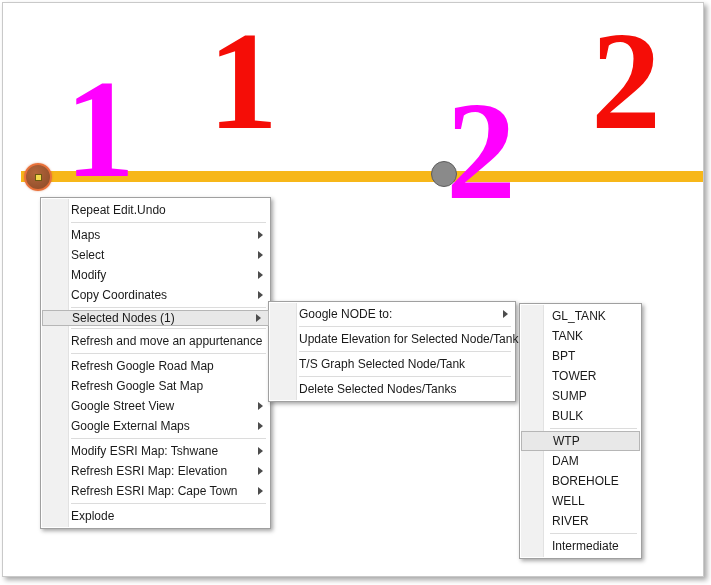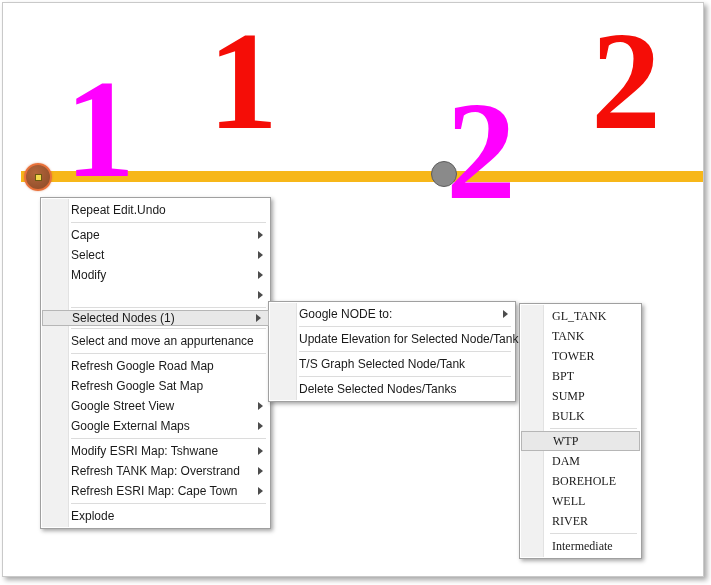--- a/index.html
+++ b/index.html
@@ -133,21 +133,21 @@
   }
   .separator {
     height: 1px;
     margin: 2px 4px 2px 30px;
     background: #dcdcdc;
   }
 
   
   #menu-main     { left: 37px;  top: 194px; width: 231px; }
   #menu-node     { left: 265px; top: 298px; width: 248px; }
-  #menu-convert  { left: 516px; top: 300px; width: 123px; font-family: Liberation Serif, serif; }
+  #menu-convert  { left: 516px; top: 300px; width: 123px; }
 
   #menu-convert .menu-item { height: 20px; line-height: 20px; padding-left: 32px; }
   #menu-convert::before { width: 22px; }
   #menu-convert .separator { margin-left: 30px; }
   #menu-convert .menu-item.highlighted { padding-left: 31px; }
 </style>
 </head>
 <body>
 
 <div id="app-window">
@@ -168,42 +168,43 @@
     <div class="map-label" id="label-link-2" style="color: rgb(245, 13, 7);">2</div>
   </div>
 
   <div class="menu" id="menu-main">
     <ul class="menu-list" id="menu-main-list">
         <li class="menu-item">
           <span class="label">Repeat Edit.Undo</span>
         </li>
         <li class="separator"></li>
         <li class="menu-item">
-          <span class="label">Cape</span>
+          <span class="label">Maps</span>
           <span class="arrow"></span>
         </li>
         <li class="menu-item">
           <span class="label">Select</span>
           <span class="arrow"></span>
         </li>
         <li class="menu-item">
           <span class="label">Modify</span>
           <span class="arrow"></span>
         </li>
         <li class="menu-item">
+          <span class="label">Copy Coordinates</span>
           <span class="arrow"></span>
         </li>
         <li class="separator"></li>
         <li class="menu-item highlighted">
           <span class="label">Selected Nodes (1)</span>
           <span class="arrow"></span>
         </li>
         <li class="separator"></li>
         <li class="menu-item">
-          <span class="label">Select and move an appurtenance</span>
+          <span class="label">Refresh and move an appurtenance</span>
         </li>
         <li class="separator"></li>
         <li class="menu-item">
           <span class="label">Refresh Google Road Map</span>
         </li>
         <li class="menu-item">
           <span class="label">Refresh Google Sat Map</span>
         </li>
         <li class="menu-item">
           <span class="label">Google Street View</span>
@@ -212,21 +213,21 @@
         <li class="menu-item">
           <span class="label">Google External Maps</span>
           <span class="arrow"></span>
         </li>
         <li class="separator"></li>
         <li class="menu-item">
           <span class="label">Modify ESRI Map: Tshwane</span>
           <span class="arrow"></span>
         </li>
         <li class="menu-item">
-          <span class="label">Refresh TANK Map: Overstrand</span>
+          <span class="label">Refresh ESRI Map: Elevation</span>
           <span class="arrow"></span>
         </li>
         <li class="menu-item">
           <span class="label">Refresh ESRI Map: Cape Town</span>
           <span class="arrow"></span>
         </li>
         <li class="separator"></li>
         <li class="menu-item">
           <span class="label">Explode</span>
         </li>
@@ -256,24 +257,24 @@
 
   <div class="menu" id="menu-convert">
     <ul class="menu-list" id="menu-convert-list">
         <li class="menu-item">
           <span class="label">GL_TANK</span>
         </li>
         <li class="menu-item">
           <span class="label">TANK</span>
         </li>
         <li class="menu-item">
+          <span class="label">BPT</span>
+        </li>
+        <li class="menu-item">
           <span class="label">TOWER</span>
-        </li>
-        <li class="menu-item">
-          <span class="label">BPT</span>
         </li>
         <li class="menu-item">
           <span class="label">SUMP</span>
         </li>
         <li class="menu-item">
           <span class="label">BULK</span>
         </li>
         <li class="separator"></li>
         <li class="menu-item highlighted">
           <span class="label">WTP</span>

